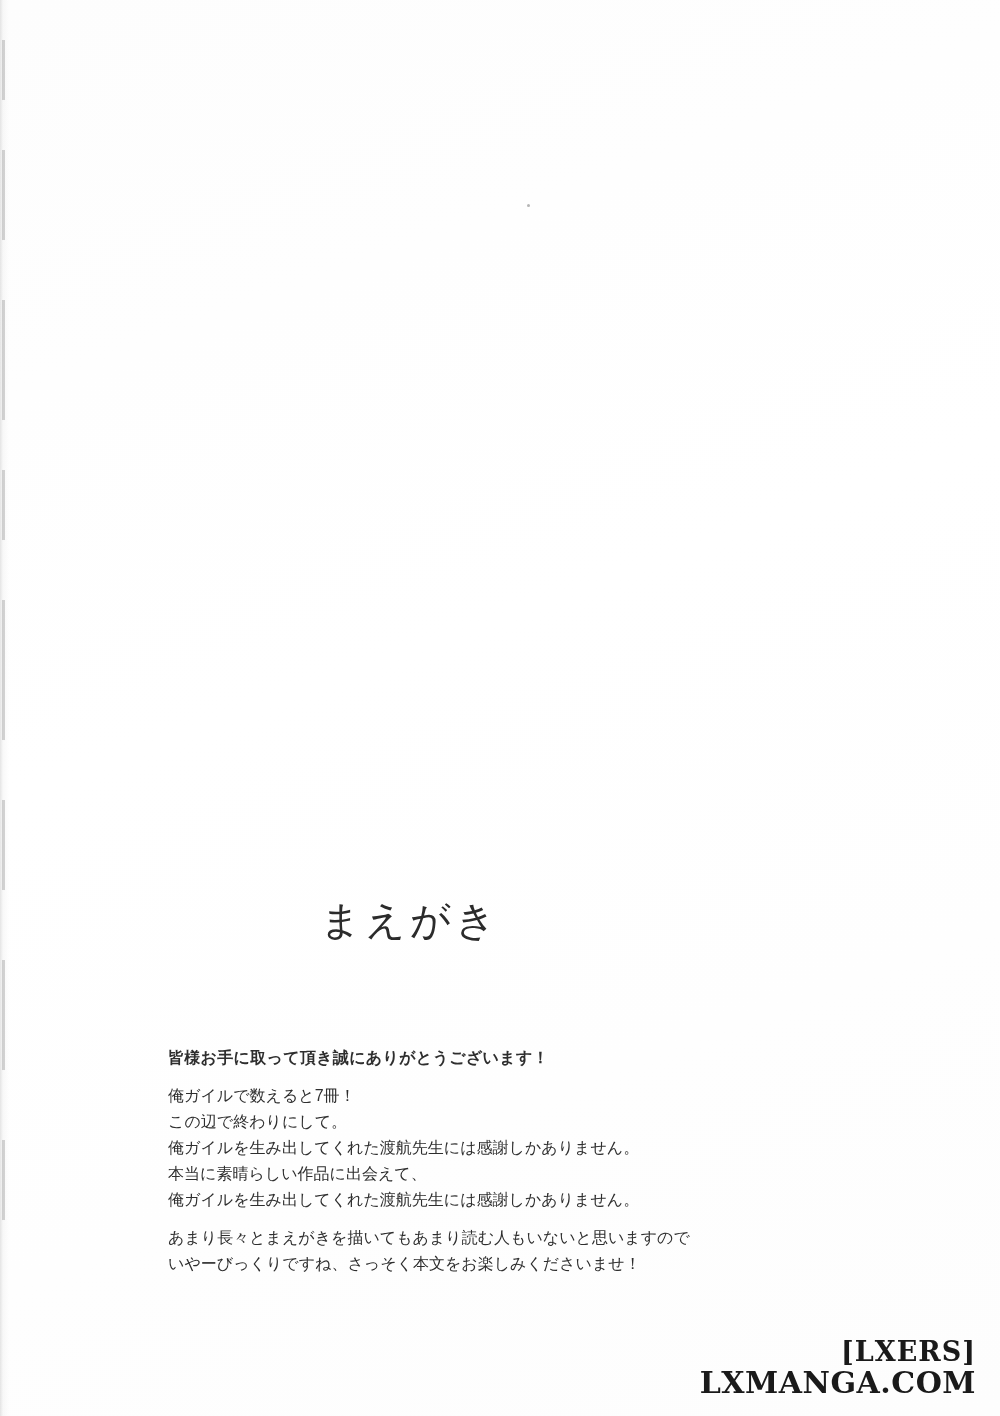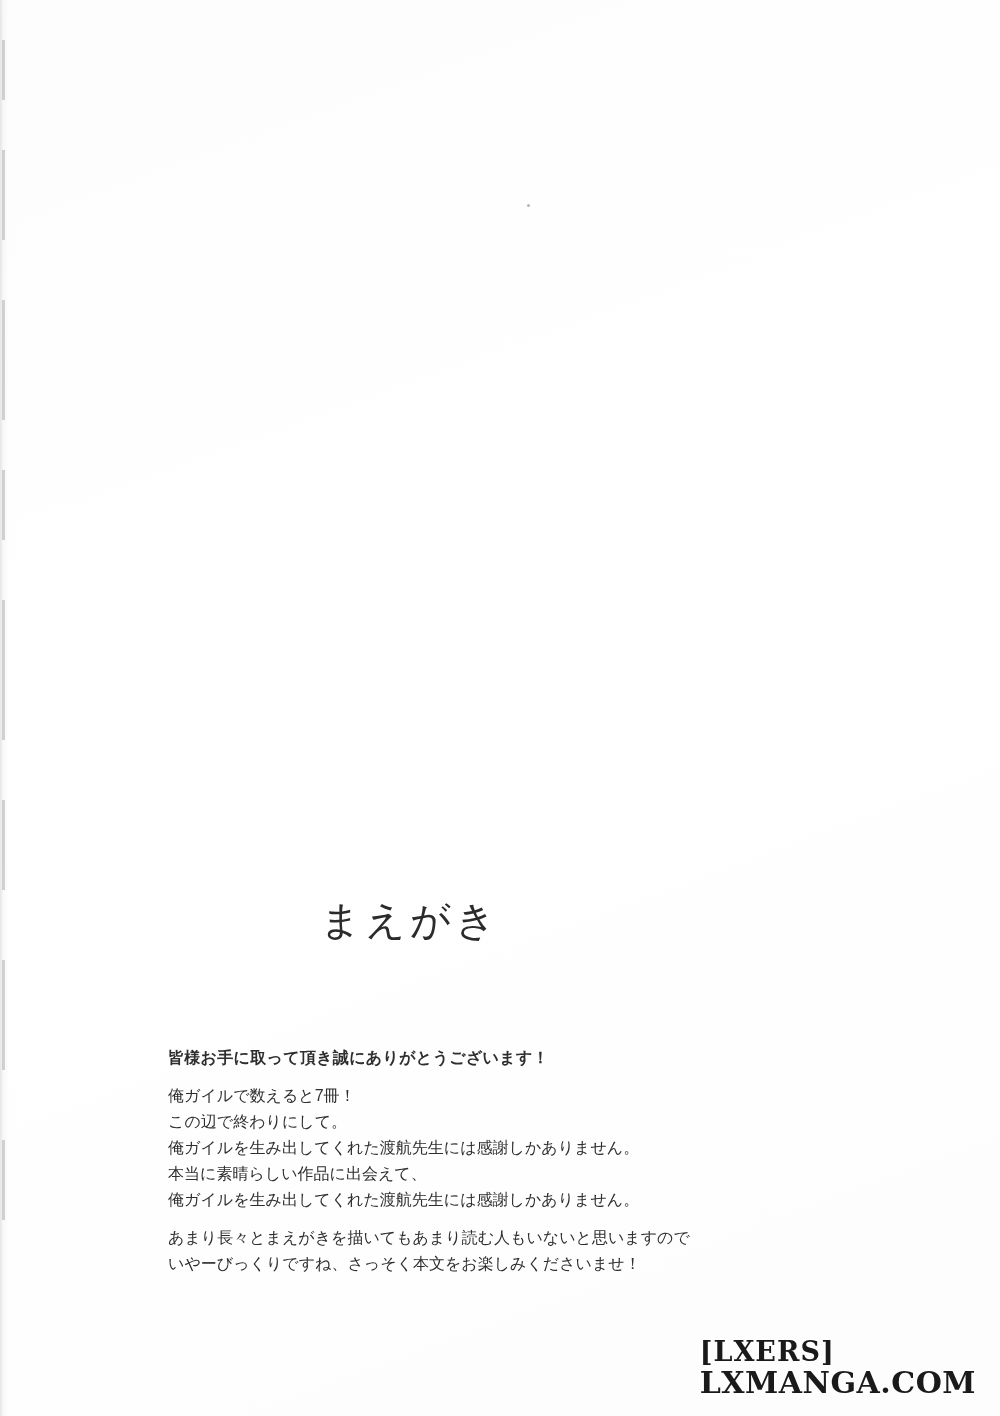--- a/index.html
+++ b/index.html
@@ -87,20 +87,21 @@
   .line:last-child { margin-bottom: 0; }
   .lead {
     font-weight: 600;
     letter-spacing: 0.3px;
   }
 
   .watermark {
     position: absolute;
     right: 24px;
     bottom: 18px;
+    text-align: right;
     font-family: "DejaVu Serif", serif;
     color: #1a1a1a;
   }
   .wm-top {
     font-size: 27px;
     font-weight: 700;
     letter-spacing: 1px;
     line-height: 1.05;
   }
   .wm-bottom {

